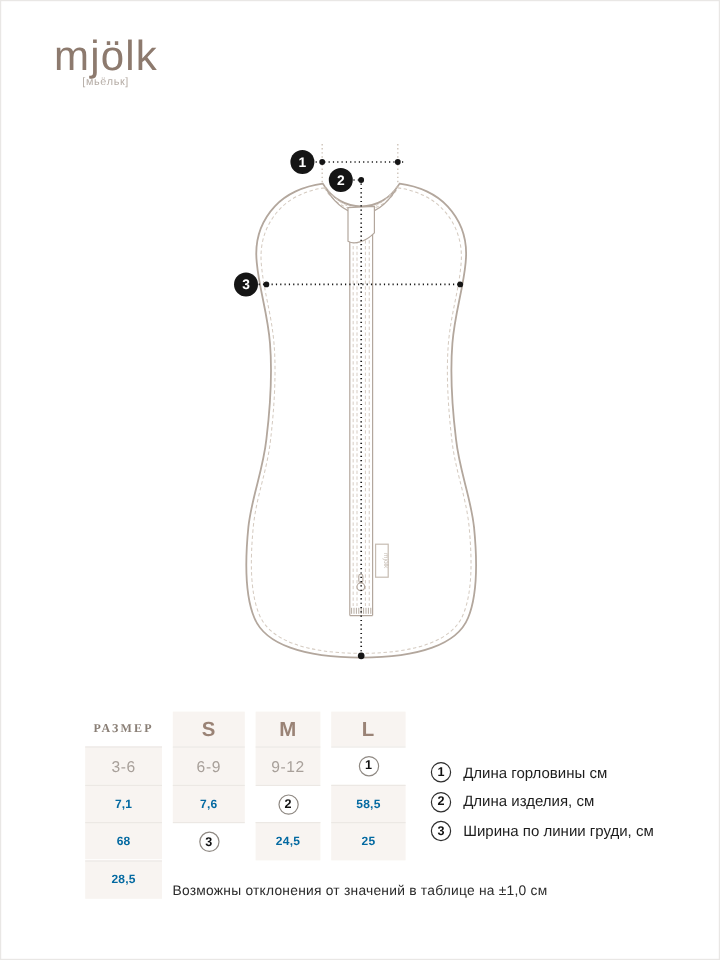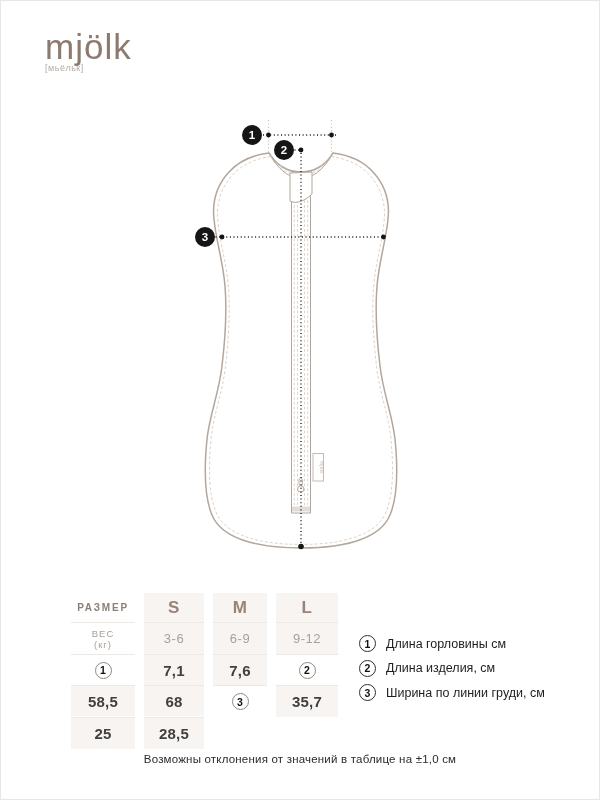--- a/index.html
+++ b/index.html
@@ -4,61 +4,61 @@
 <style>
   html,body{margin:0;padding:0;background:#fff;}
   .page{
     position:relative;width:600px;height:800px;margin:0 auto;
     background:#ffffff;border:1px solid #e9e7e5;box-sizing:border-box;
     font-family:"Liberation Sans", sans-serif;overflow:hidden;
   }
   
   .logo{position:absolute;left:44px;top:28px;width:86px;}
   .logo-main{font-size:35px;line-height:36px;color:#8d7a6e;letter-spacing:1px;font-weight:400;}
-  .logo-sub{font-size:9px;color:#b5aca5;text-align:left;letter-spacing:.5px;margin-top:-2px;}
+  .logo-sub{font-size:9px;color:#b5aca5;text-align:center;letter-spacing:.5px;margin-top:-2px;}
   .title{
     position:absolute;left:130px;top:26px;width:340px;text-align:center;
     font-size:27px;line-height:34px;font-weight:bold;letter-spacing:2.5px;color:#97827a;
   }
   
   .diagram{position:absolute;left:180px;top:108px;}
   
   .size-table{
     position:absolute;left:70px;top:592px;width:268px;
     display:grid;grid-template-columns:64px 60px 54px 62px;
     grid-auto-rows:auto;column-gap:9px;
   }
   .cell{display:flex;align-items:center;justify-content:center;text-align:center;}
   .cell.tint{background:#f8f4f1;}
   .r1{height:29px;}
   .r2{height:31px;border-top:1px solid #ece8e4;}
   .r3,.r4{height:30px;border-top:1px solid #ece8e4;}
   .r5{height:31px;border-top:1px solid #ece8e4;}
-  .th-size{font-size:10px;letter-spacing:1.8px;color:#8a7f76;font-weight:bold;}
+  .th-size{font-size:10px;letter-spacing:1.8px;color:#8a7f76;font-weight:bold;font-family:Liberation Serif, serif;}
   .th-sml{font-size:17px;color:#9a8376;font-weight:bold;letter-spacing:.5px;}
   .weight-label{font-size:9.5px;letter-spacing:1px;color:#a8a09a;line-height:11px;}
   .weight-val{font-size:13px;color:#a8a09a;letter-spacing:.5px;}
   .num-circle{
     width:17px;height:17px;border:1px solid #8f8983;border-radius:50%;
     display:inline-flex;align-items:center;justify-content:center;
     font-size:10.5px;font-weight:bold;color:#111;box-sizing:border-box;
   }
-  .val{font-size:15px;color:#404040;font-weight:bold;letter-spacing:.2px;}
+  .val{font-size:10px;color:#0369a1;font-weight:bold;letter-spacing:.2px;}
   
   .legend{position:absolute;left:358px;top:634px;}
   .legend-item{display:flex;align-items:center;margin-bottom:7.5px;}
   .legend-circle{
     width:17px;height:17px;border:1.2px solid #2f2f2f;border-radius:50%;
     display:inline-flex;align-items:center;justify-content:center;
     font-size:10.5px;font-weight:bold;color:#111;box-sizing:border-box;flex:0 0 17px;
   }
   .legend-text{font-size:12.5px;color:#1d1d1d;margin-left:10px;white-space:nowrap;}
   
   .footnote{
-    position:absolute;left:0;right:0;top:752px;text-align:center;
+    position:absolute;left:0;right:0;top:736px;text-align:center;
     font-size:11.5px;color:#2b2b2b;letter-spacing:.2px;
   }
 </style>
 </head>
 <body>
 
 <div class="page">
 
   <div class="logo">
     <div class="logo-main">mjölk</div>
@@ -162,46 +162,40 @@
     </g>
   </svg>
 
   <div class="size-table">
 
     <div class="cell r1 th-size">РАЗМЕР</div>
     <div class="cell r1 tint th-sml">S</div>
     <div class="cell r1 tint th-sml">M</div>
     <div class="cell r1 tint th-sml">L</div>
 
-    <div class="cell r2">
-      <div class="weight-label">
-        <div>ВЕС</div>
-        <div>(кг)</div>
-      </div>
-    </div>
     <div class="cell r2 tint weight-val">3-6</div>
     <div class="cell r2 tint weight-val">6-9</div>
     <div class="cell r2 tint weight-val">9-12</div>
 
     <div class="cell r3">
       <span class="num-circle">1</span>
     </div>
     <div class="cell r3 tint val">7,1</div>
     <div class="cell r3 tint val">7,6</div>
 
     <div class="cell r4">
       <span class="num-circle">2</span>
     </div>
     <div class="cell r4 tint val">58,5</div>
     <div class="cell r4 tint val">68</div>
 
     <div class="cell r5">
       <span class="num-circle">3</span>
     </div>
-    <div class="cell r5 tint val">35,7</div>
+    <div class="cell r5 tint val">24,5</div>
     <div class="cell r5 tint val">25</div>
     <div class="cell r5 tint val">28,5</div>
   </div>
 
   <div class="legend">
     <div class="legend-item">
       <span class="legend-circle">1</span>
       <span class="legend-text">Длина горловины см</span>
     </div>
     <div class="legend-item">

